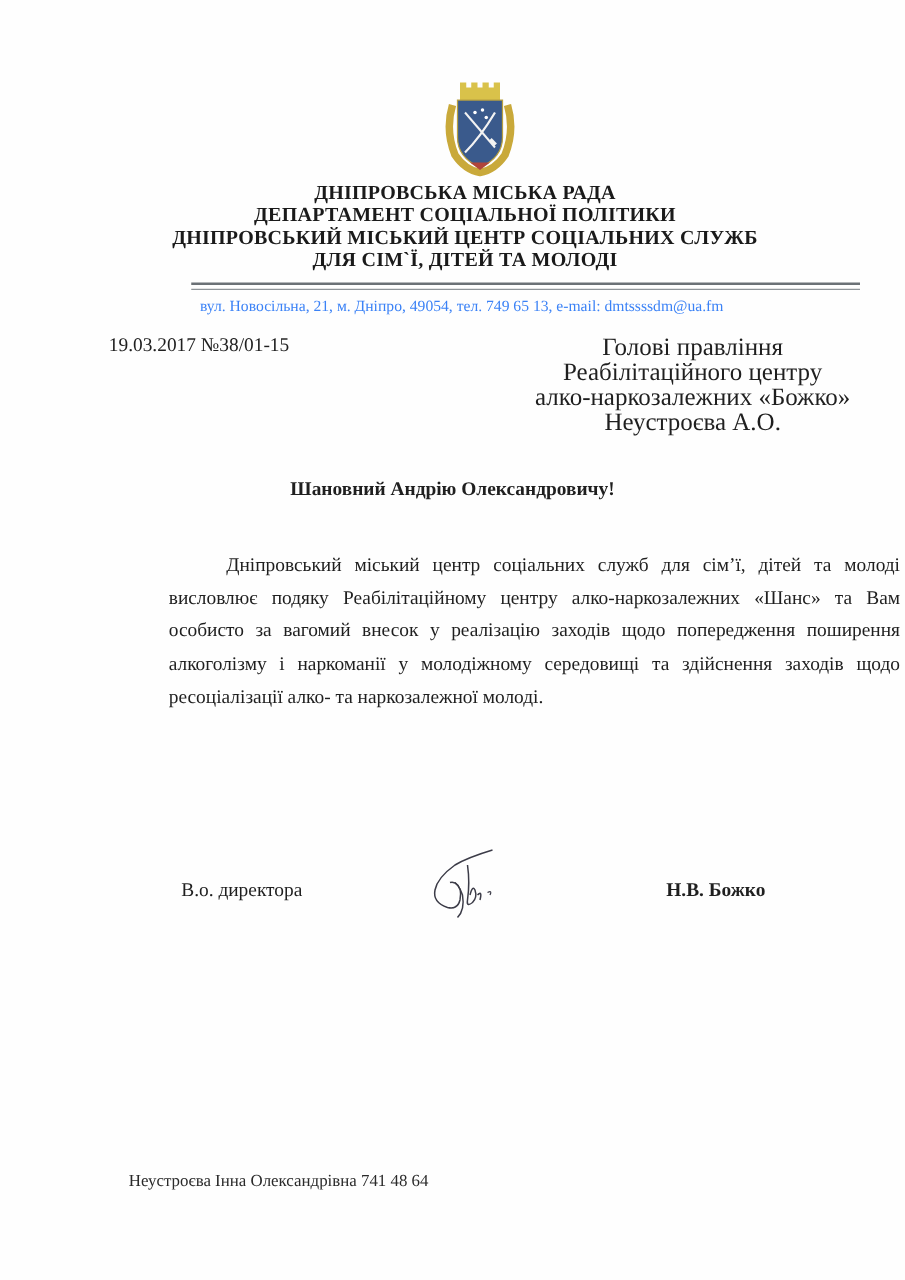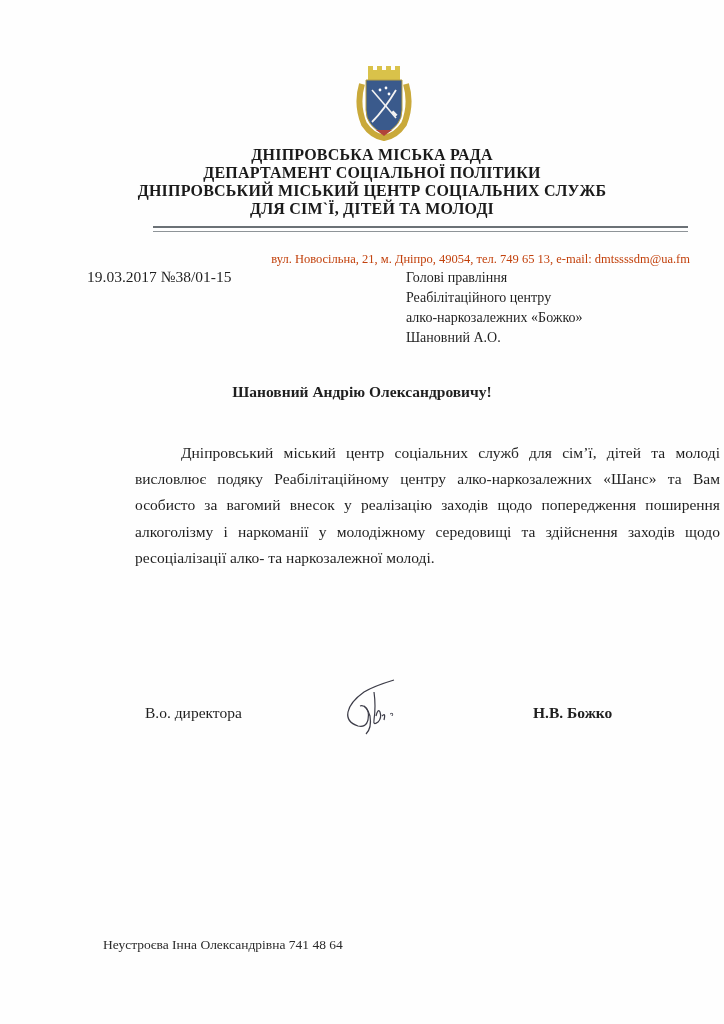--- a/index.html
+++ b/index.html
@@ -25,28 +25,28 @@
     .hdr-l2 { top: 164px; left: 10px; }
     .hdr-l3 { top: 182px; left: 10px; }
     .hdr-l4 { top: 200px; left: 10px; }
     .rule-thick {
       left: 153px; top: 226px; width: 535px; height: 2px; background: #6b7176;
     }
     .rule-thin {
       left: 153px; top: 231px; width: 535px; height: 1px; background: #8e9498;
     }
     .address {
-      top: 252px; left: 160px; width: 530px; text-align: right;
-      font-size: 12.5px; color: #c2410c;
+      top: 238px; left: 160px; width: 530px; text-align: left;
+      font-size: 12.5px; color: #3b82f6;
     }
     .regno {
       left: 87px; top: 268px; font-size: 15.5px;
     }
     .addressee {
-      left: 406px; top: 268px; font-size: 14px; line-height: 20px;
+      left: 428px; top: 268px; font-size: 20px; line-height: 20px; text-align: center;
     }
     .greeting {
       left: 0; width: 724px; top: 383px; text-align: center;
       font-weight: bold; font-size: 15.5px; box-sizing: border-box;
     }
     .body-text {
       left: 102px; top: 440px; width: 585px;
       font-size: 15.5px; line-height: 26.2px; text-align: justify;
       text-indent: 46px;
       margin-left: 33px;
@@ -91,21 +91,21 @@
 <div class="abs rule-thin"></div>
 
 <div class="abs address">вул. Новосільна, 21,  м. Дніпро,  49054, тел. 749 65 13, e-mail: dmtssssdm@ua.fm</div>
 
 <div class="abs regno">19.03.2017 №38/01-15</div>
 
 <div class="abs addressee">
   <div>Голові правління</div>
   <div>Реабілітаційного центру</div>
   <div>алко-наркозалежних «Божко»</div>
-  <div>Шановний А.О.</div>
+  <div>Неустроєва А.О.</div>
 </div>
 
 <div class="abs greeting">Шановний Андрію Олександровичу!</div>
 
 <div class="abs body-text">Дніпровський міський центр соціальних служб для сім’ї, дітей та молоді висловлює подяку Реабілітаційному центру алко-наркозалежних «Шанс» та Вам особисто за вагомий внесок у реалізацію заходів щодо попередження поширення алкоголізму і наркоманії у молодіжному середовищі та здійснення заходів щодо ресоціалізації алко- та наркозалежної молоді.</div>
 
 <div class="abs sig-title">В.о. директора</div>
 <svg class="abs signature" viewBox="0 0 70 60">
   <path d="M54 4 Q34 10 24 16 Q10 26 8 36 Q6 46 18 50 Q26 52 28 44 Q30 34 24 30" fill="none" stroke="#3c3c48" stroke-width="1.2"></path>
   <path d="M20 30 Q26 28 30 40 Q32 52 26 58" fill="none" stroke="#3c3c48" stroke-width="1.2"></path>

